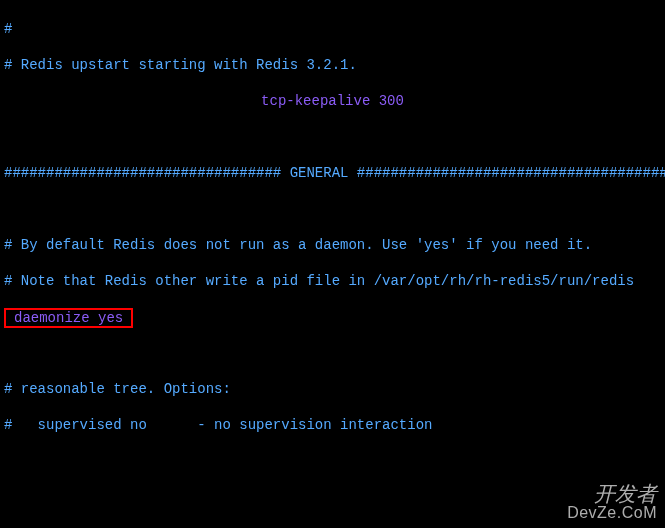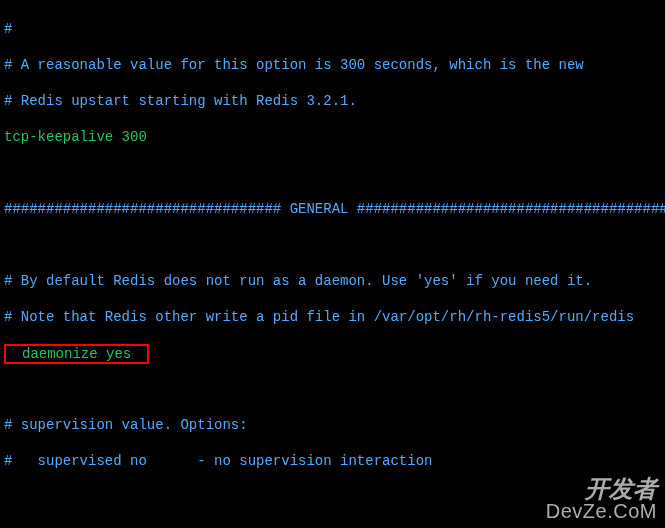--- a/index.html
+++ b/index.html
@@ -22,67 +22,67 @@
     white-space: pre;
   }
   .line {
     height: 18px;
     display: block;
   }
   .comment {
     color: #55aaff;
   }
   .value {
-    color: #22c55e;
+    color: #8b5cf6;
+    text-align: center;
   }
   .highlight-box {
     border: 2px solid #ff0000;
-    padding: 0 16px;
+    padding: 0 8px;
     display: inline-block;
     line-height: 16px;
   }
   .watermark {
     position: absolute;
     right: 8px;
     bottom: 6px;
     color: #cccccc;
     font-family: Arial, sans-serif;
     text-align: right;
     opacity: 0.85;
     pointer-events: none;
     line-height: 1.05;
     font-style: italic;
     text-shadow: 0 0 3px #000;
   }
   .watermark .wm-top {
-    font-size: 24px;
-    font-weight: bold;
+    font-size: 21px;
+    font-weight: normal;
   }
   .watermark .wm-bottom {
-    font-size: 20px;
+    font-size: 16px;
     letter-spacing: 0.5px;
     font-style: normal;
   }
 </style>
 </head>
 <body>
 
 <div class="terminal">
 <span class="line comment">#</span>
-<span class="line comment"># A reasonable value for this option is 300 seconds, which is the new</span>
 <span class="line comment"># Redis upstart starting with Redis 3.2.1.</span>
 <span class="line value">tcp-keepalive 300</span>
 <span class="line"></span>
 <span class="line comment">################################# GENERAL #####################################</span>
 <span class="line"></span>
 <span class="line comment"># By default Redis does not run as a daemon. Use 'yes' if you need it.</span>
 <span class="line comment"># Note that Redis other write a pid file in /var/opt/rh/rh-redis5/run/redis</span>
 <span class="line"><span class="highlight-box value">daemonize yes</span></span>
 <span class="line"></span>
-<span class="line comment"># supervision value. Options:</span>
+<span class="line comment"># reasonable tree. Options:</span>
 <span class="line comment">#   supervised no      - no supervision interaction</span>
 
 
 
 
 
 
 
 
 

